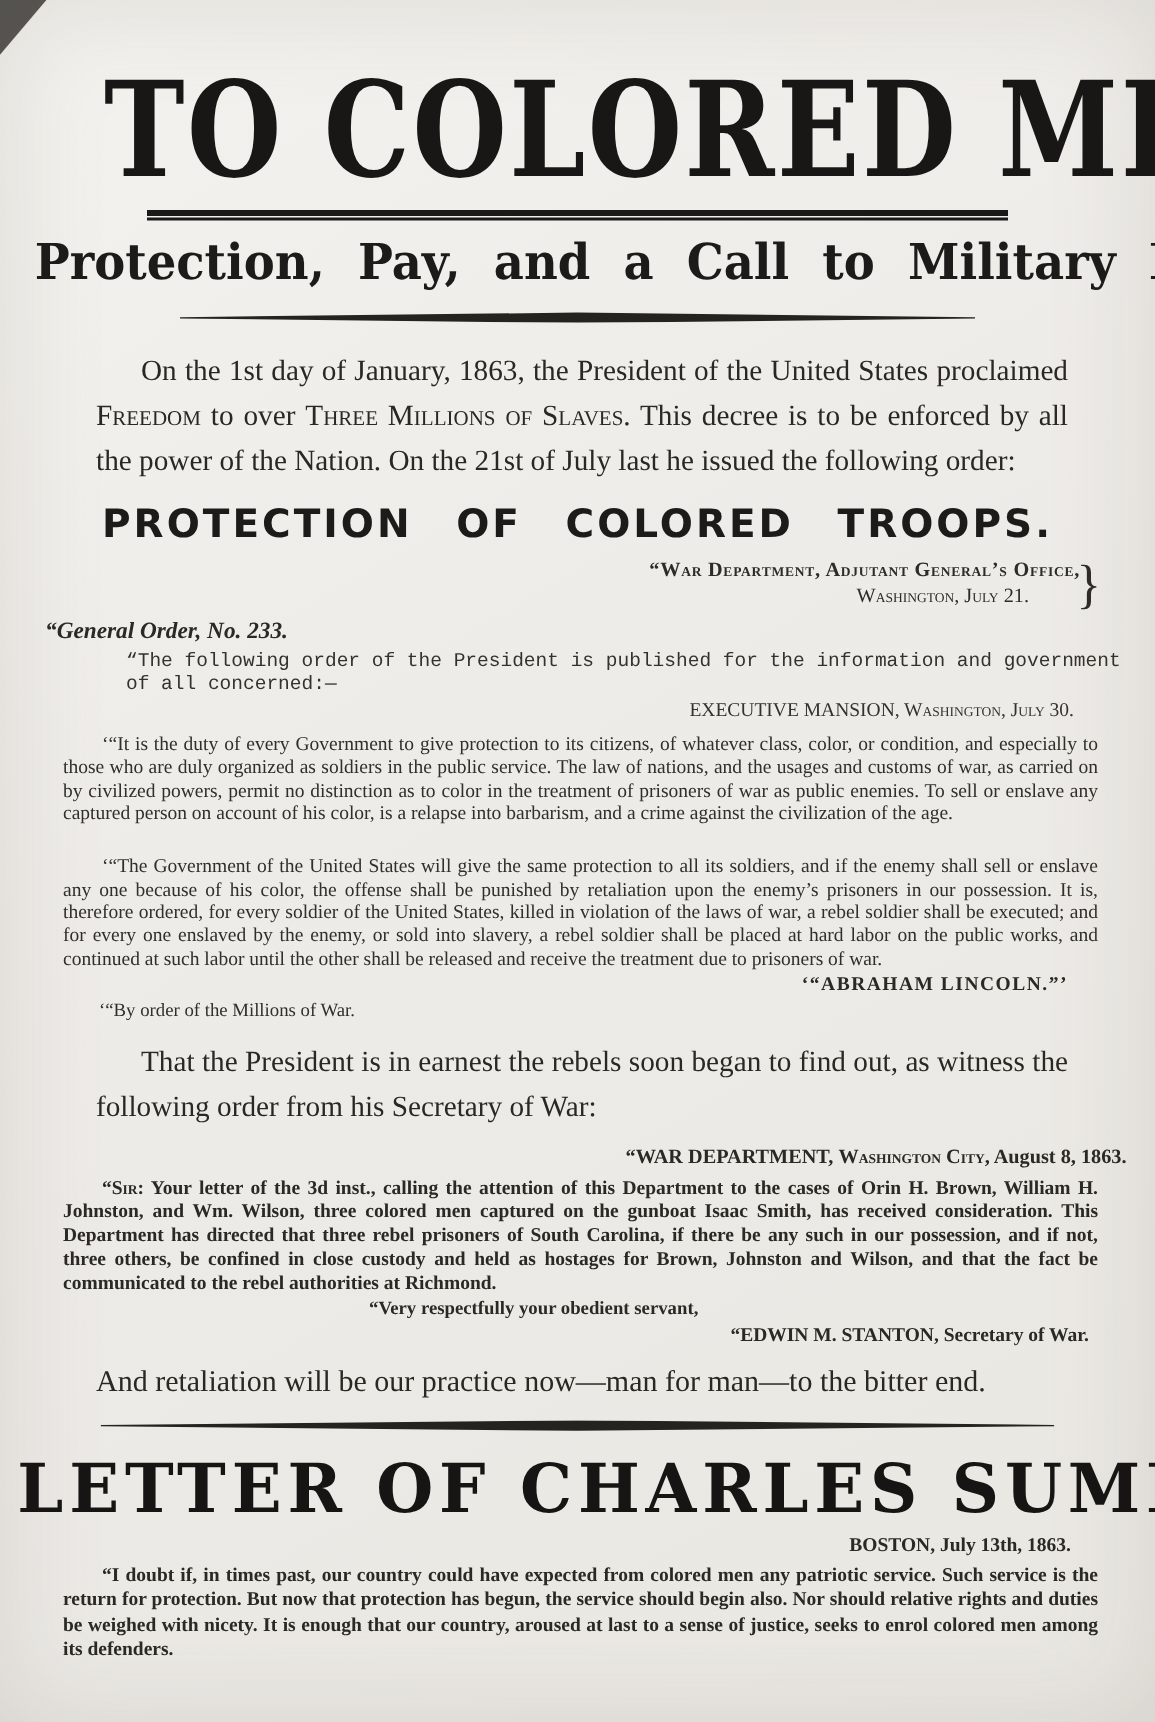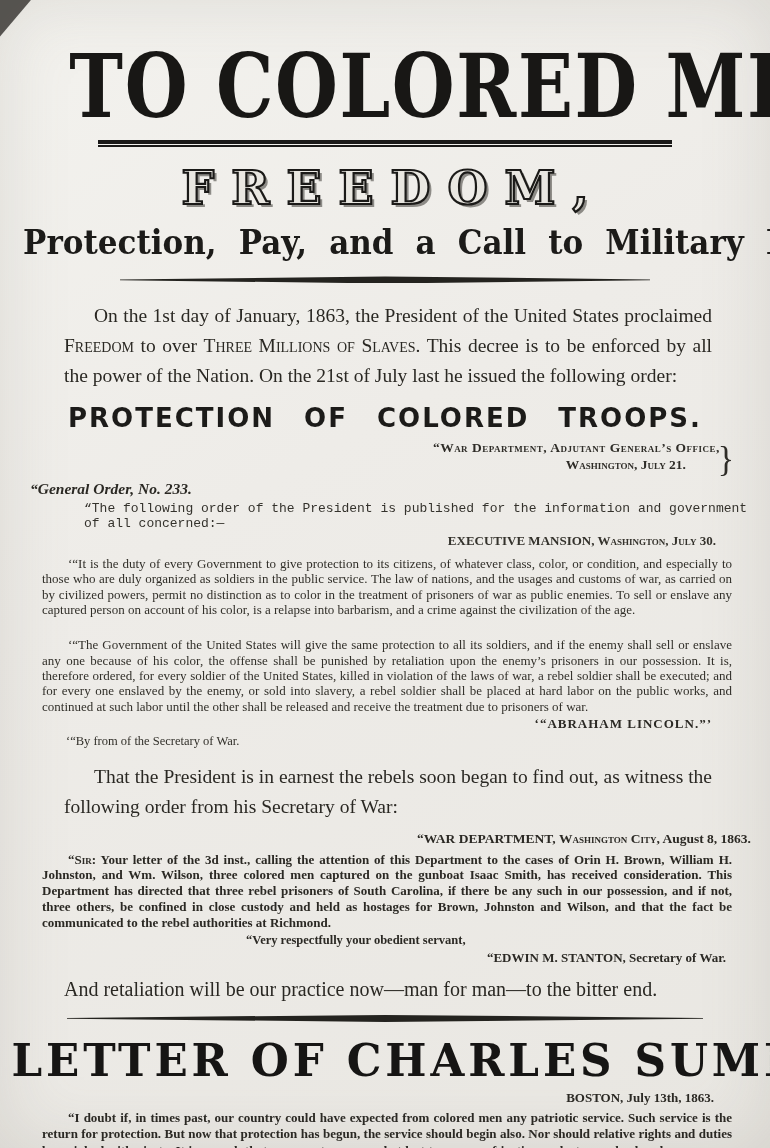--- a/index.html
+++ b/index.html
@@ -53,21 +53,21 @@
     padding:0 58px 0 64px; text-indent:30px; color:#2a2823;
   }
   .intro{ margin-top:18px; }
   .order-heading{
     margin-top:12px; text-align:center;
     font-family:"DejaVu Sans", sans-serif; font-weight:bold;
     font-size:26px; letter-spacing:2px; word-spacing:18px; color:#1c1b19;
     white-space:nowrap;
   }
   .sc{ font-variant:small-caps; }
-  .sc-line{ font-variant:small-caps;font-weight:bold; }
+  .sc-line{ font-variant:small-caps; }
   .dept-block{ position:relative; margin-top:6px; padding-right:50px; text-align:right;
     font-size:13.5px; line-height:1.3; color:#2e2c27; }
   .dept-block .l1{ font-weight:bold; letter-spacing:.5px; }
   .dept-block .l2{ padding-right:34px; }
   .dept-brace{
     position:absolute; right:36px; top:-2px; font-size:34px; font-weight:normal;
     color:#2e2c27; transform:scaleY(1.05);
   }
   .general-order{
     margin-top:6px; padding-left:30px; font-style:italic; font-weight:bold;
@@ -112,21 +112,20 @@
 </style>
 </head>
 <body>
 
 <div class="page">
   <div class="corner-artifact"></div>
 
   <div class="masthead">
     <div class="main-title">TO COLORED MEN!</div>
     <div class="double-rule"></div>
-    <div class="freedom-heading">FREEDOM,</div>
     <div class="subtitle">Protection, Pay, and a Call to Military Duty!</div>
     <div class="swell-rule swell-1"></div>
   </div>
 
   <p class="body-lg intro"><span>On the 1st day of January, 1863, the President of the United States proclaimed </span><span class="sc">Freedom</span><span> to over </span><span class="sc">Three Millions of Slaves</span><span>.  This decree is to be enforced by all the power of the Nation.  On the 21st of July last he issued the following order:</span></p>
 
   <div class="order-heading">PROTECTION OF COLORED TROOPS.</div>
 
   <div class="dept-block">
     <div class="l1 sc-line">“War Department, Adjutant General’s Office,</div>
@@ -135,21 +134,21 @@
   </div>
 
   <div class="general-order">“General Order, No. 233.</div>
   <div class="promulgation">“The following order of the President is published for the information and government of all concerned:—</div>
   <div class="mansion-line sc-line">EXECUTIVE MANSION, Washington, July 30.</div>
 
   <p class="body-sm para-duty">‘“It is the duty of every Government to give protection to its citizens, of whatever class, color, or condition, and especially to those who are duly organized as soldiers in the public service.  The law of nations, and the usages and customs of war, as carried on by civilized powers, permit no distinction as to color in the treatment of prisoners of war as public enemies.  To sell or enslave any captured person on account of his color, is a relapse into barbarism, and a crime against the civilization of the age.</p>
   <p class="body-sm para-government">‘“The Government of the United States will give the same protection to all its soldiers, and if the enemy shall sell or enslave any one because of his color, the offense shall be punished by retaliation upon the enemy’s prisoners in our possession.  It is, therefore ordered, for every soldier of the United States, killed in violation of the laws of war, a rebel soldier shall be executed; and for every one enslaved by the enemy, or sold into slavery, a rebel soldier shall be placed at hard labor on the public works, and continued at such labor until the other shall be released and receive the treatment due to prisoners of war.</p>
 
   <div class="lincoln-line sc-line">‘“ABRAHAM LINCOLN.”’</div>
-  <div class="by-order">‘“By from of the Secretary of War.</div>
+  <div class="by-order">‘“By order of the Millions of War.</div>
 
   <p class="body-lg earnest">That the President is in earnest the rebels soon began to find out, as witness the following order from his Secretary of War:</p>
 
   <div class="dept2-line"><span>“WAR DEPARTMENT, </span><span class="sc">Washington City</span><span>, August 8, 1863.</span></div>
   <p class="body-sm stanton-letter"><span>“</span><span class="sc">Sir</span><span>:  Your letter of the 3d inst., calling the attention of this Department to the cases of Orin H. Brown, William H. Johnston, and Wm. Wilson, three colored men captured on the gunboat Isaac Smith, has received consideration.  This Department has directed that three rebel prisoners of South Carolina, if there be any such in our possession, and if not, three others, be confined in close custody and held as hostages for Brown, Johnston and Wilson, and that the fact be communicated to the rebel authorities at Richmond.</span></p>
 
   <div class="respectfully">“Very respectfully your obedient servant,</div>
   <div class="stanton-signature">“EDWIN M. STANTON, Secretary of War.</div>
 
   <div class="retaliation">And retaliation will be our practice now—man for man—to the bitter end.</div>

